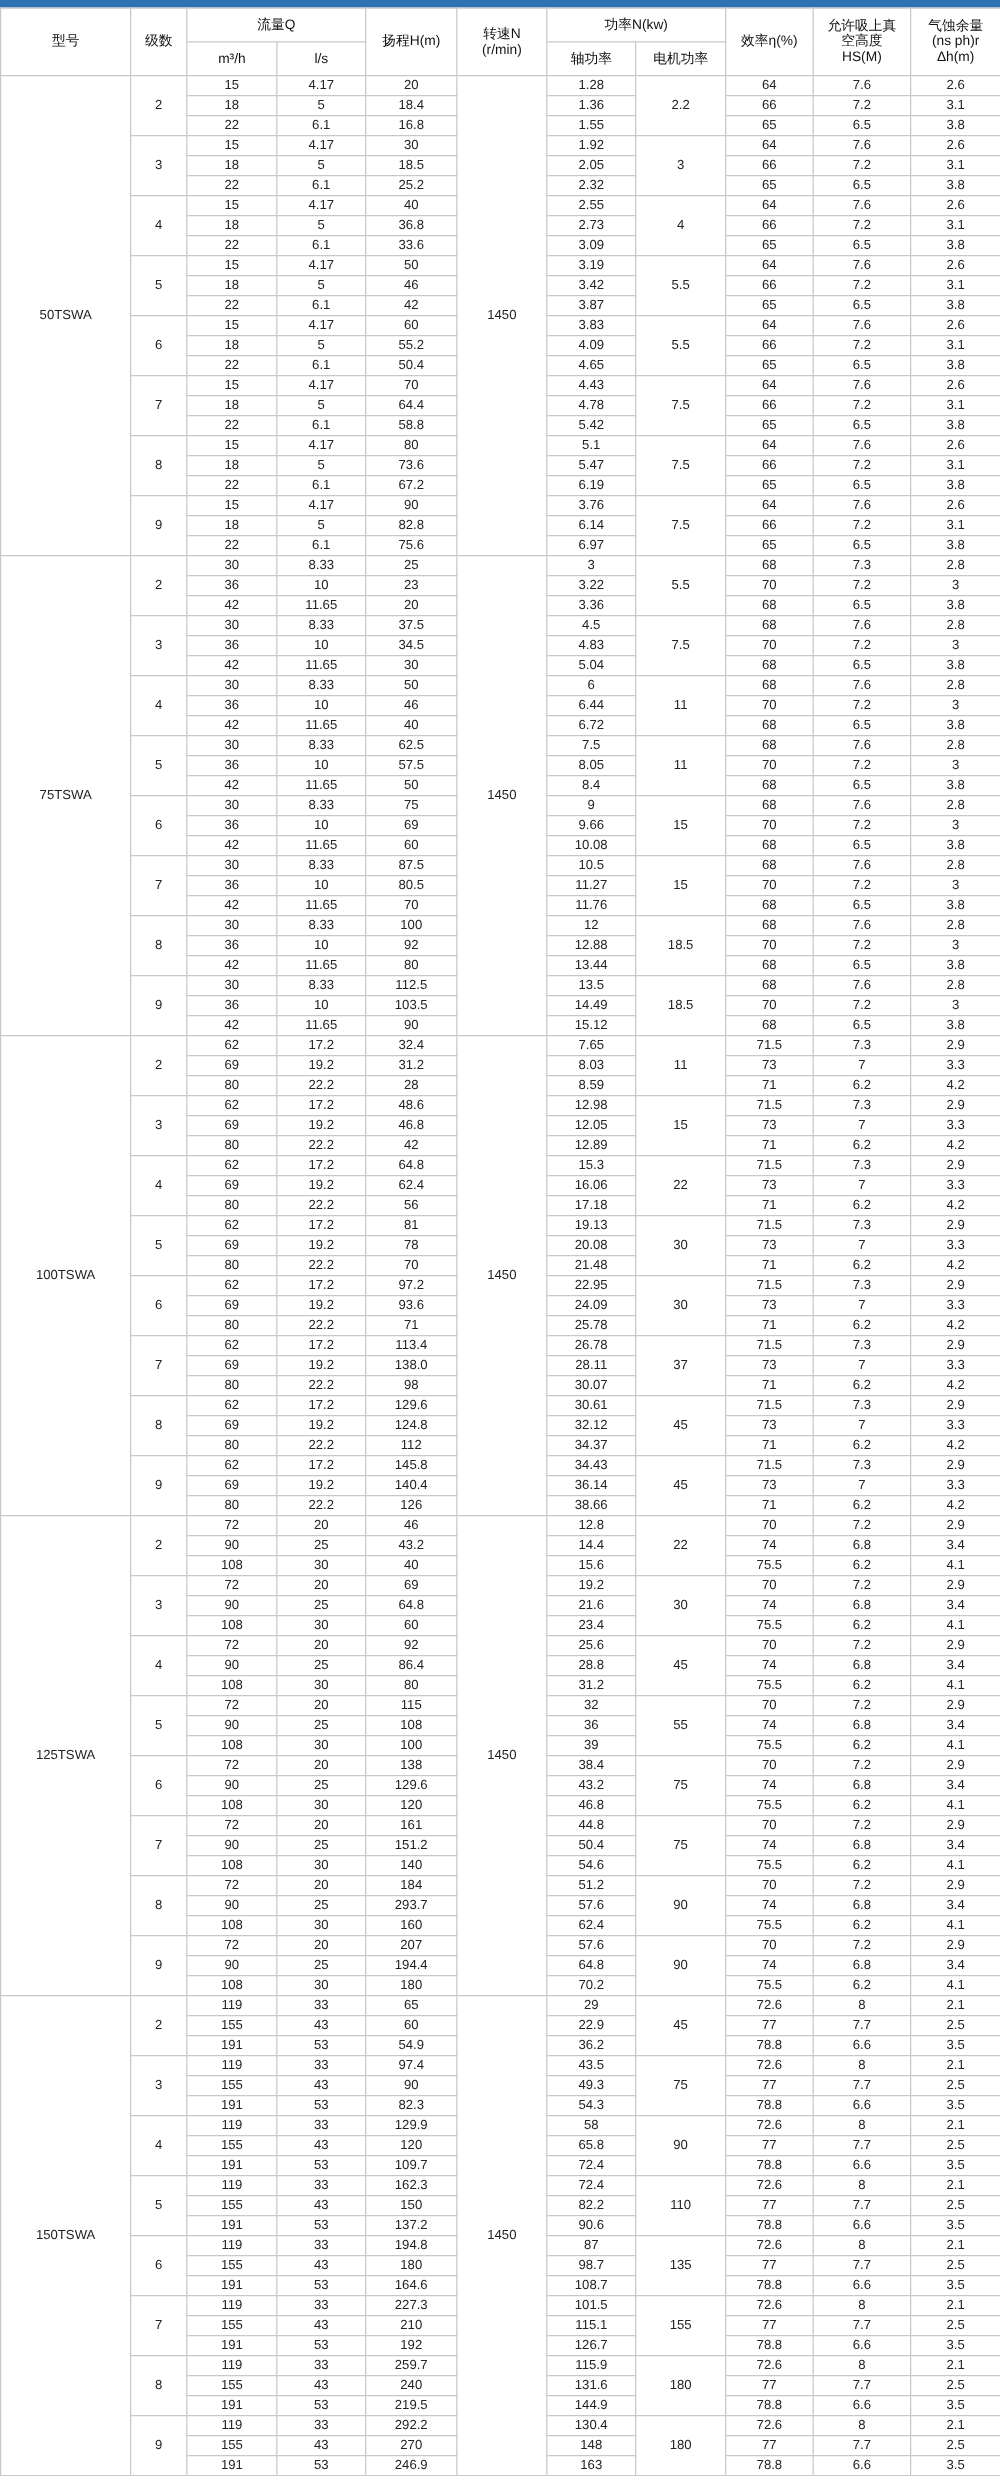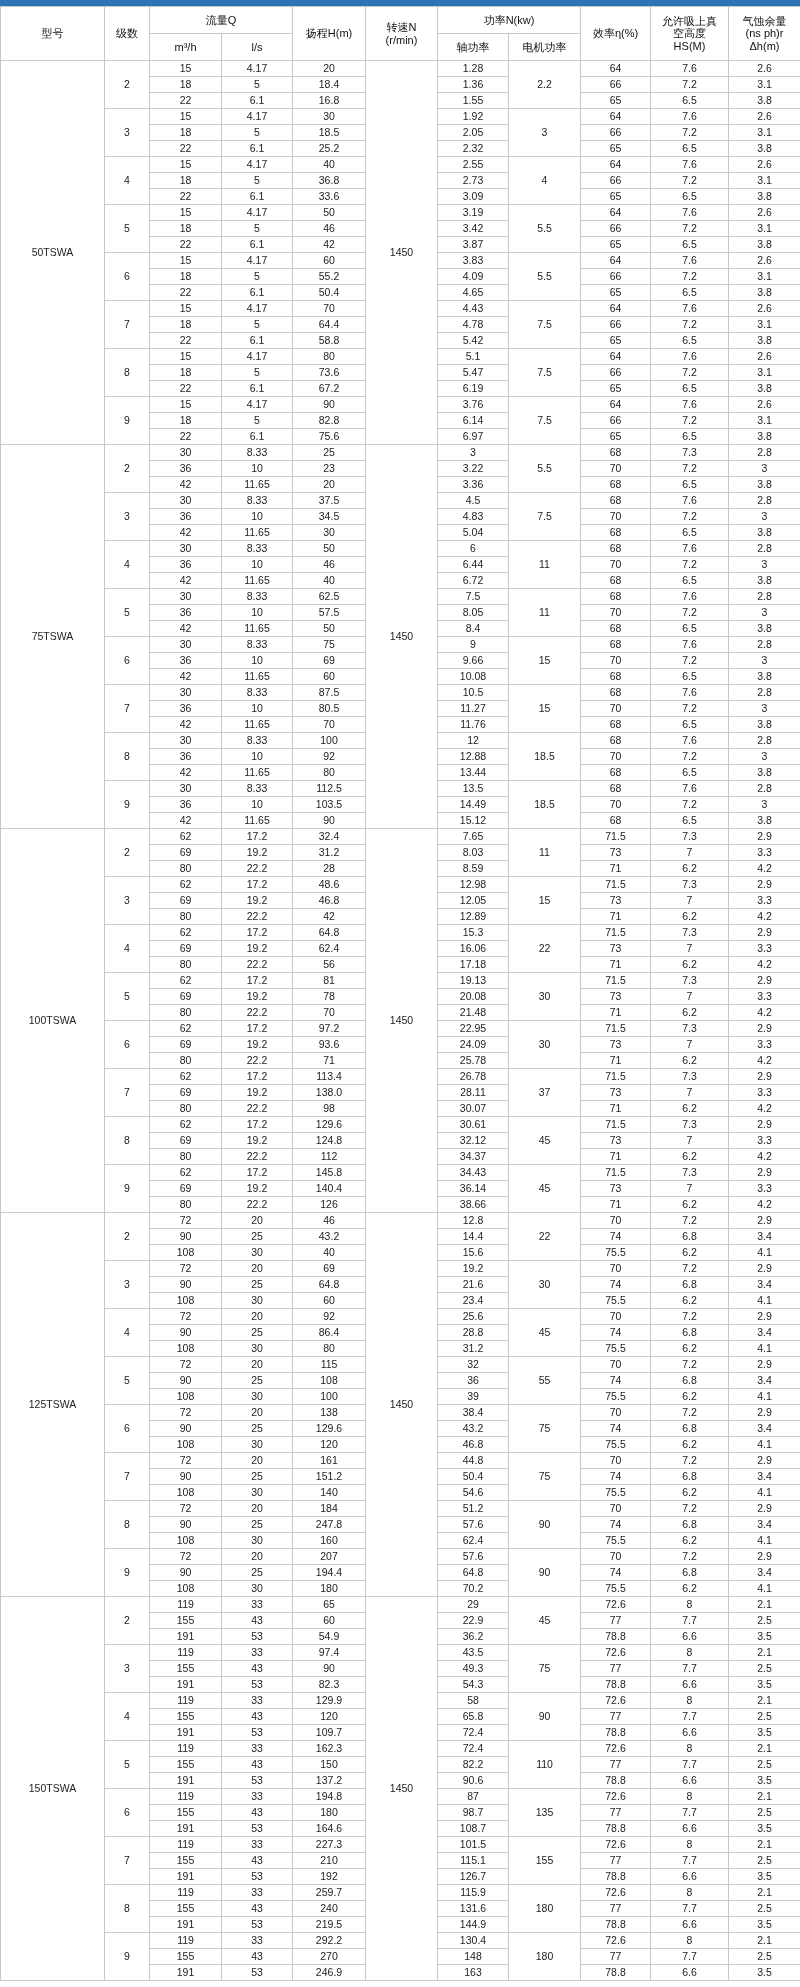--- a/index.html
+++ b/index.html
@@ -941,21 +941,21 @@
         <td>184</td>
         <td>51.2</td>
         <td rowspan="3">90</td>
         <td>70</td>
         <td>7.2</td>
         <td>2.9</td>
       </tr>
       <tr>
         <td>90</td>
         <td>25</td>
-        <td>247.8</td>
+        <td>293.7</td>
         <td>57.6</td>
         <td>74</td>
         <td>6.8</td>
         <td>3.4</td>
       </tr>
       <tr>
         <td>108</td>
         <td>30</td>
         <td>160</td>
         <td>62.4</td>

